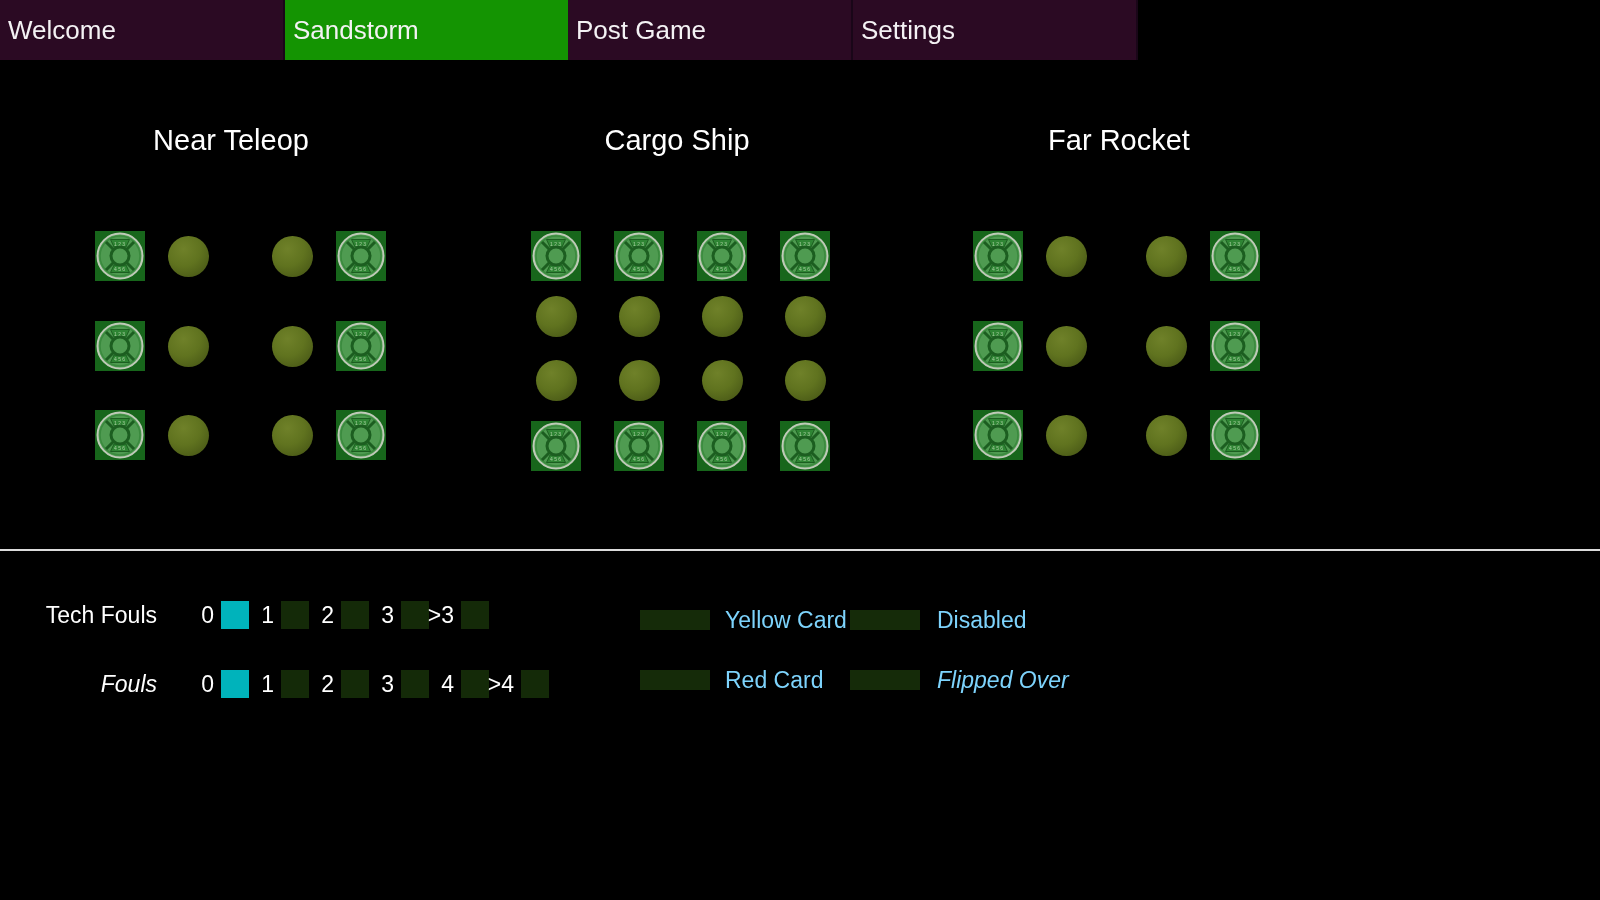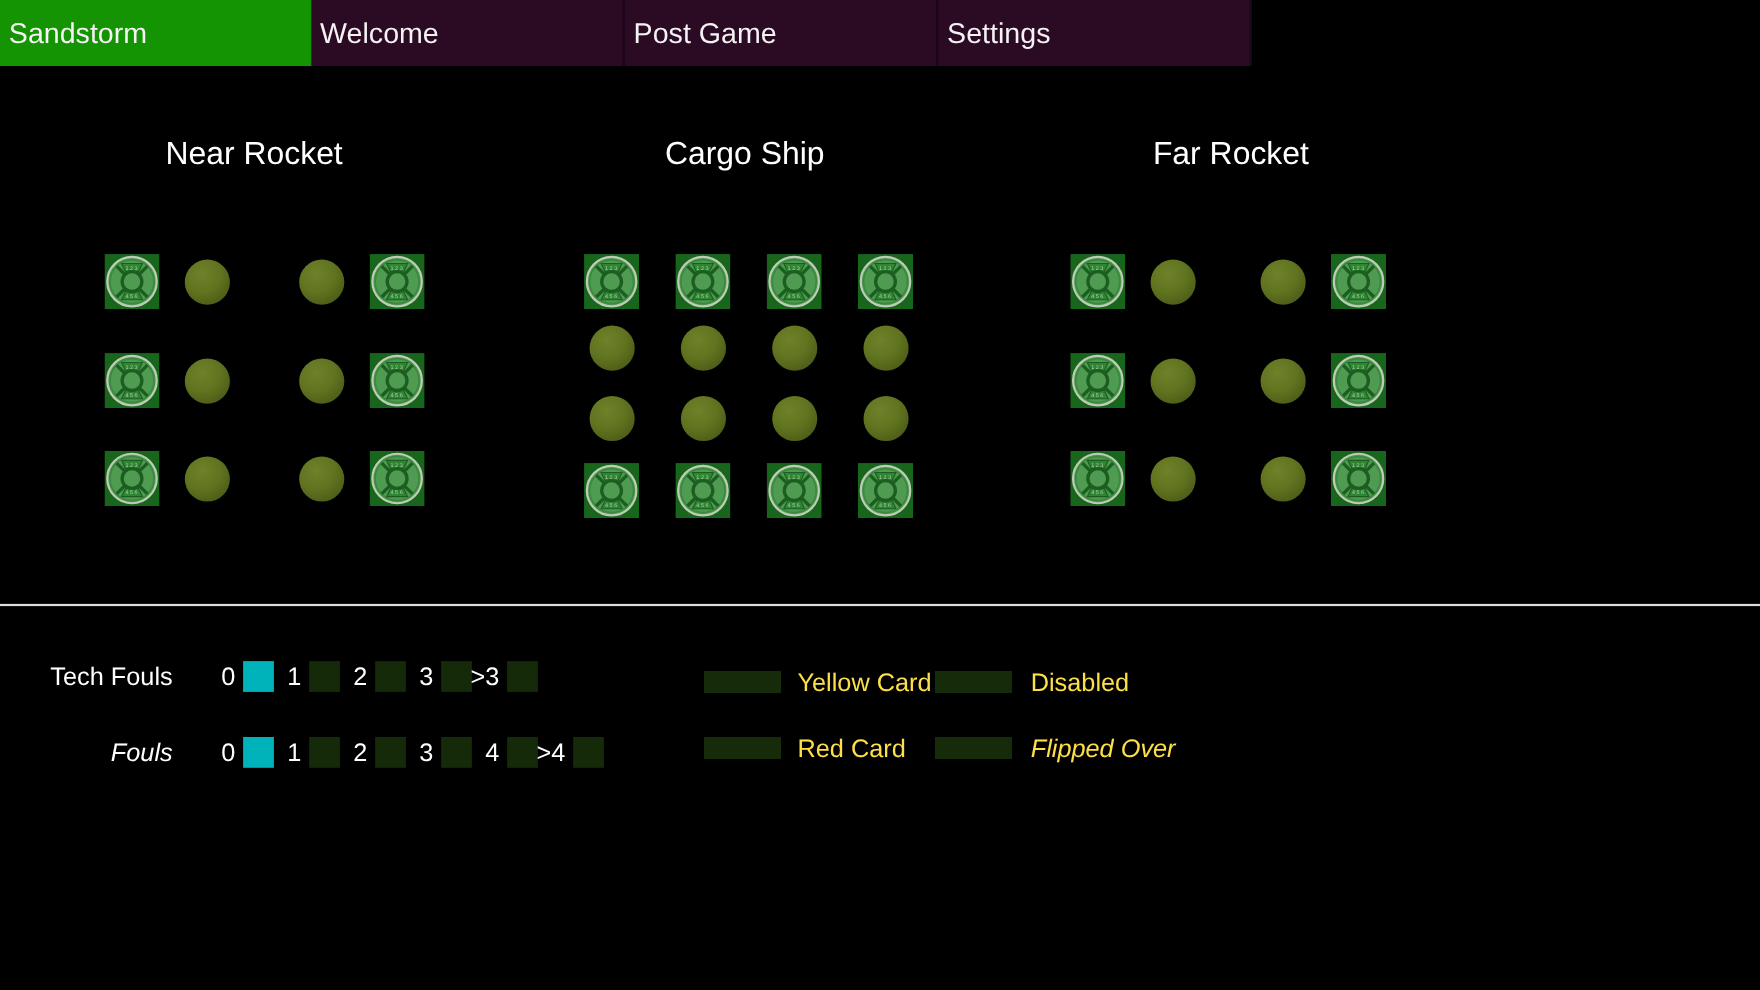--- a/index.html
+++ b/index.html
@@ -38,37 +38,37 @@
   #tech-fouls-options{top:601px;}
   #fouls-options{top:670px;}
   .opt-group{position:absolute;top:0;width:78px;height:28px;display:flex;
              justify-content:flex-end;align-items:center;gap:7px;}
   .opt-num{font-size:23px;color:#fff;}
   .opt-sq{width:28px;height:28px;background:#142a08;cursor:pointer;flex:0 0 auto;}
   .opt-sq.sel{background:#00b3bb;}
 
   
   .toggle-rect{position:absolute;width:70px;height:20px;background:#152b09;cursor:pointer;}
-  .toggle-label{position:absolute;font-size:23px;line-height:22px;color:#fde047;white-space:nowrap;}
+  .toggle-label{position:absolute;font-size:23px;line-height:22px;color:#7dd3fc;white-space:nowrap;}
   #yellow-card-rect{left:640px;top:610px;}   #yellow-card-label{left:725px;top:609px;}
   #disabled-rect{left:850px;top:610px;}      #disabled-label{left:937px;top:609px;}
   #red-card-rect{left:640px;top:670px;}      #red-card-label{left:725px;top:669px;text-align:right;}
   #flipped-over-rect{left:850px;top:670px;}  #flipped-over-label{left:937px;top:669px;font-style:italic;}
 </style>
 </head>
 <body>
 
 <div class="nav">
+  <div class="tab">Welcome</div>
   <div class="tab active">Sandstorm</div>
-  <div class="tab">Welcome</div>
   <div class="tab">Post Game</div>
   <div class="tab">Settings</div>
 </div>
 
-<div class="section-title" id="title-near">Near Rocket</div>
+<div class="section-title" id="title-near">Near Teleop</div>
 <div class="section-title" id="title-cargo">Cargo Ship</div>
 <div class="section-title" id="title-far">Far Rocket</div>
 
 <div id="icon-layer">
     <div class="hatch" style="left: 95px; top: 231px;">
     <svg viewBox="0 0 50 50">
       <rect width="50" height="50" fill="#17661b"></rect>
       <circle cx="25" cy="25" r="22.5" fill="#4f9b51" stroke="#bfcab8" stroke-width="2"></circle>
       <circle cx="25" cy="25" r="20" fill="none" stroke="#3a8a3e" stroke-width="1.5"></circle>
       <g stroke="#1c5e20" stroke-width="3">

